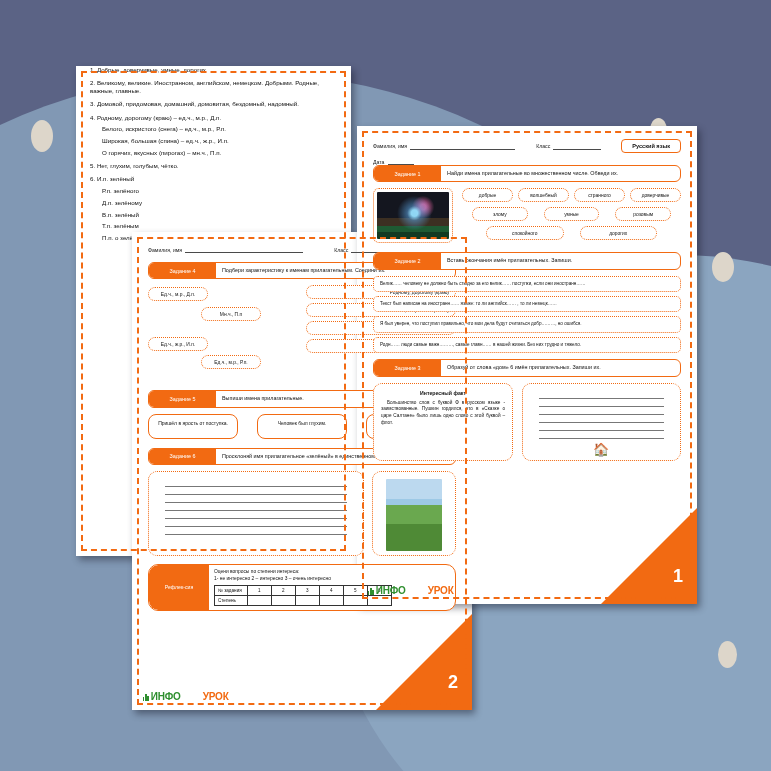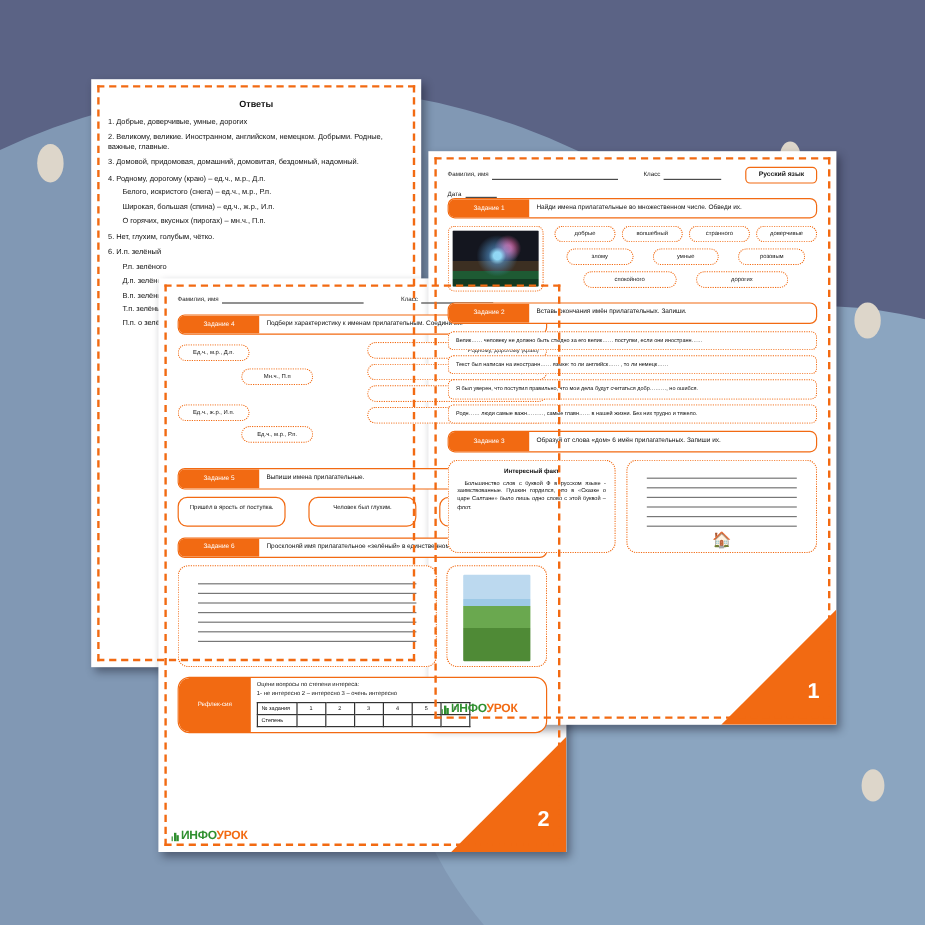--- a/index.html
+++ b/index.html
@@ -107,21 +107,21 @@
     font-size:18px;font-weight:bold;z-index:7;
   }
   .logo{
     position:absolute;left:11px;bottom:8px;z-index:7;
     display:flex;align-items:center;gap:2px;
   }
   .logo-bars{display:flex;align-items:flex-end;gap:.8px;height:8px;}
   .logo-bars i{display:block;width:1.4px;background:#2f8f2f;}
   .logo-txt{font-size:10px;font-weight:bold;letter-spacing:-.2px;line-height:1;}
   .logo-txt .g{color:#2f8f2f;}
-  .logo-txt .o{color:#f26a12;}
+  .logo-txt .o{color:#f26a12;padding-left:22px;}
 
   .refl{
     display:flex;align-items:stretch;border:1.4px solid #f26a12;
     border-radius:10px;overflow:hidden;background:#fff;
   }
   .refl-tag{
     background:#f26a12;color:#fff;font-size:5.2px;
     display:flex;align-items:center;justify-content:center;text-align:center;
     padding:5px 4px;min-width:52px;border-radius:9px 0 0 9px;line-height:1.3;
   }
@@ -157,21 +157,20 @@
   <div class="bg-ellipse bg-e1"></div>
   <div class="bg-ellipse bg-e2"></div>
   <div class="bg-dot" style="left:31px;top:120px;width:22px;height:32px;"></div>
   <div class="bg-dot" style="left:650px;top:118px;width:17px;height:24px;"></div>
   <div class="bg-dot" style="left:712px;top:252px;width:22px;height:30px;"></div>
   <div class="bg-dot" style="left:718px;top:641px;width:19px;height:27px;"></div>
 </div>
 
 <div class="sheet" id="sheet-answers">
   <div class="dashborder"></div>
-  <div class="ans-title">Ответы</div>
   <ul class="ans-list">
     <li>1. Добрые, доверчивые, умные, дорогих</li>
     <li>2. Великому, великие. Иностранном, английском, немецком. Добрыми. Родные, важные, главные.</li>
     <li>3. Домовой, придомовая, домашний, домовитая, бездомный, надомный.</li>
     <li>
       <span>4. Родному, дорогому (краю) – ед.ч., м.р., Д.п.</span>
       <span class="sub">Белого, искристого (снега) – ед.ч., м.р., Р.п.</span>
       <span class="sub">Широкая, большая (спина) – ед.ч., ж.р., И.п.</span>
       <span class="sub">О горячих, вкусных (пирогах) – мн.ч., П.п.</span>
     </li>

